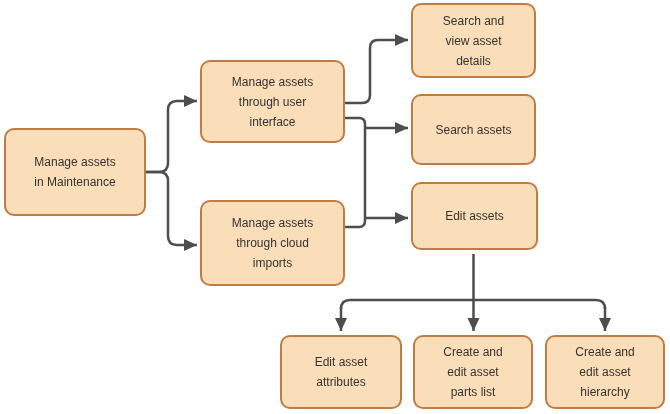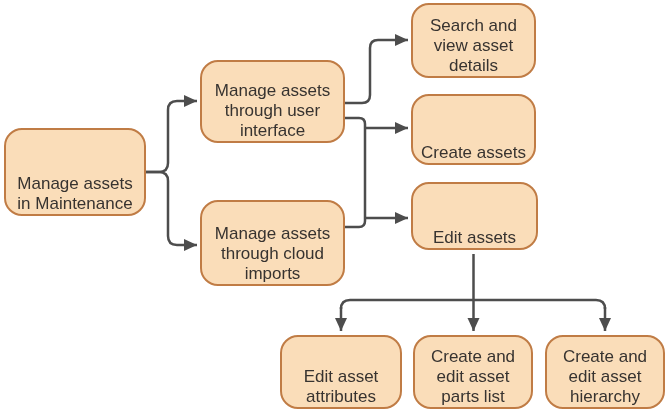--- a/index.html
+++ b/index.html
@@ -30,27 +30,27 @@
   .edge {
     stroke: var(--connector);
     stroke-width: 2.5;
     fill: none;
   }
   .arrowhead { fill: var(--connector); }
   .node {
     position: absolute;
     background: var(--node-fill);
     border: 2px solid var(--node-border);
-    border-radius: 18px;
+    border-radius: 10px;
     display: flex;
-    align-items: flex-end;
+    align-items: center;
     justify-content: center;
     text-align: center;
     color: var(--text);
-    font-size: 17px;
+    font-size: 12px;
     line-height: 20px;
   }
   .node-label { white-space: pre-line; }
 </style>
 </head>
 <body>
 
 <div class="canvas">
 
   <svg class="connectors" viewBox="0 0 670 414" xmlns="http://www.w3.org/2000/svg">
@@ -93,21 +93,21 @@
 imports</span>
   </div>
 
   <div class="node" style="left:411px; top:3px; width:125px; height:75px;">
     <span class="node-label">Search and
 view asset
 details</span>
   </div>
 
   <div class="node" style="left:411px; top:94px; width:125px; height:71px;">
-    <span class="node-label">Create assets</span>
+    <span class="node-label">Search assets</span>
   </div>
 
   <div class="node" style="left:411px; top:182px; width:127px; height:68px;">
     <span class="node-label">Edit assets</span>
   </div>
 
   <div class="node" style="left:280px; top:335px; width:122px; height:74px;">
     <span class="node-label">Edit asset
 attributes</span>
   </div>

